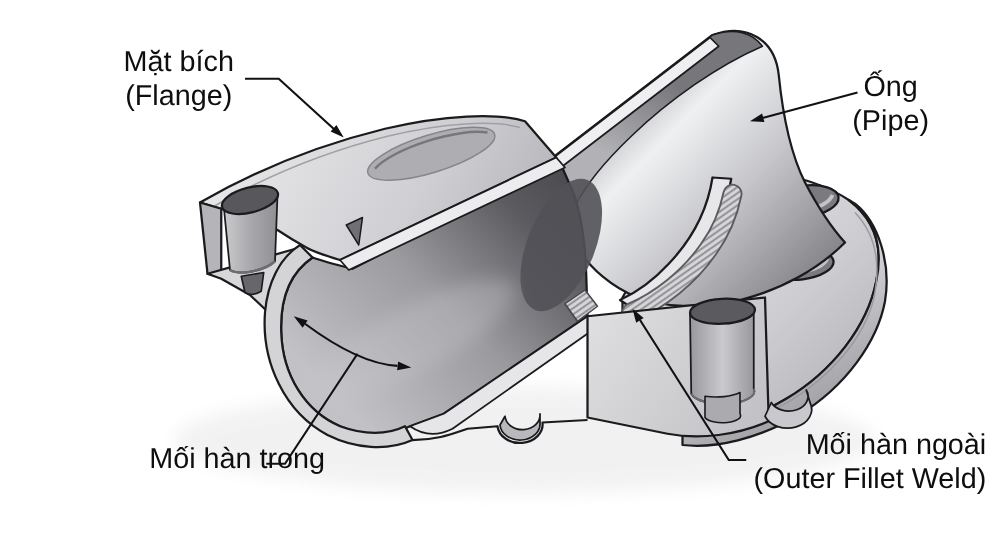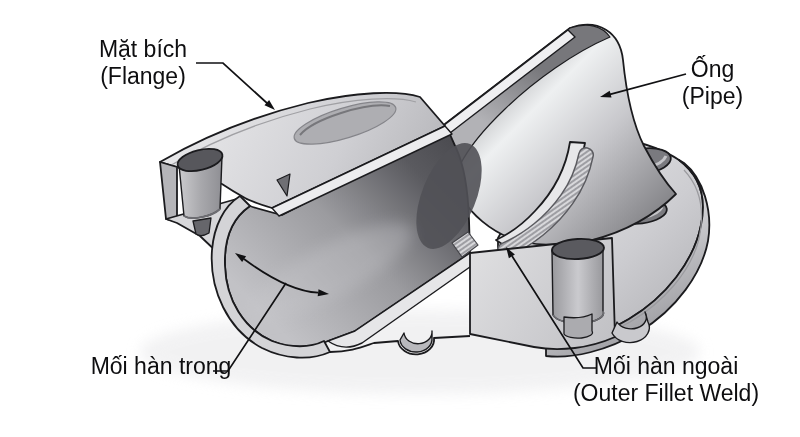--- a/index.html
+++ b/index.html
@@ -162,22 +162,22 @@
 <div class="callout" style="left:645px;top:56px;width:135px;">
   <span class="vi">Ống</span>
   <span class="en">(Pipe)</span>
 </div>
 
 <div class="callout" style="left:57px;top:36px;width:172px;">
   <span class="vi">Mặt bích</span>
   <span class="en">(Flange)</span>
 </div>
 
-<div class="callout" style="left:39px;top:353px;width:244px;">
+<div class="callout" style="left:16px;top:353px;width:244px;text-align:right;">
   <span class="vi">Mối hàn trong</span>
 </div>
 
-<div class="callout" style="left:543px;top:353px;width:246px;">
+<div class="callout" style="left:543px;top:342px;width:246px;text-align:right;">
   <span class="vi">Mối hàn ngoài</span>
   <span class="en">(Outer Fillet Weld)</span>
 </div>
 
 </div>
 
 </body></html>

